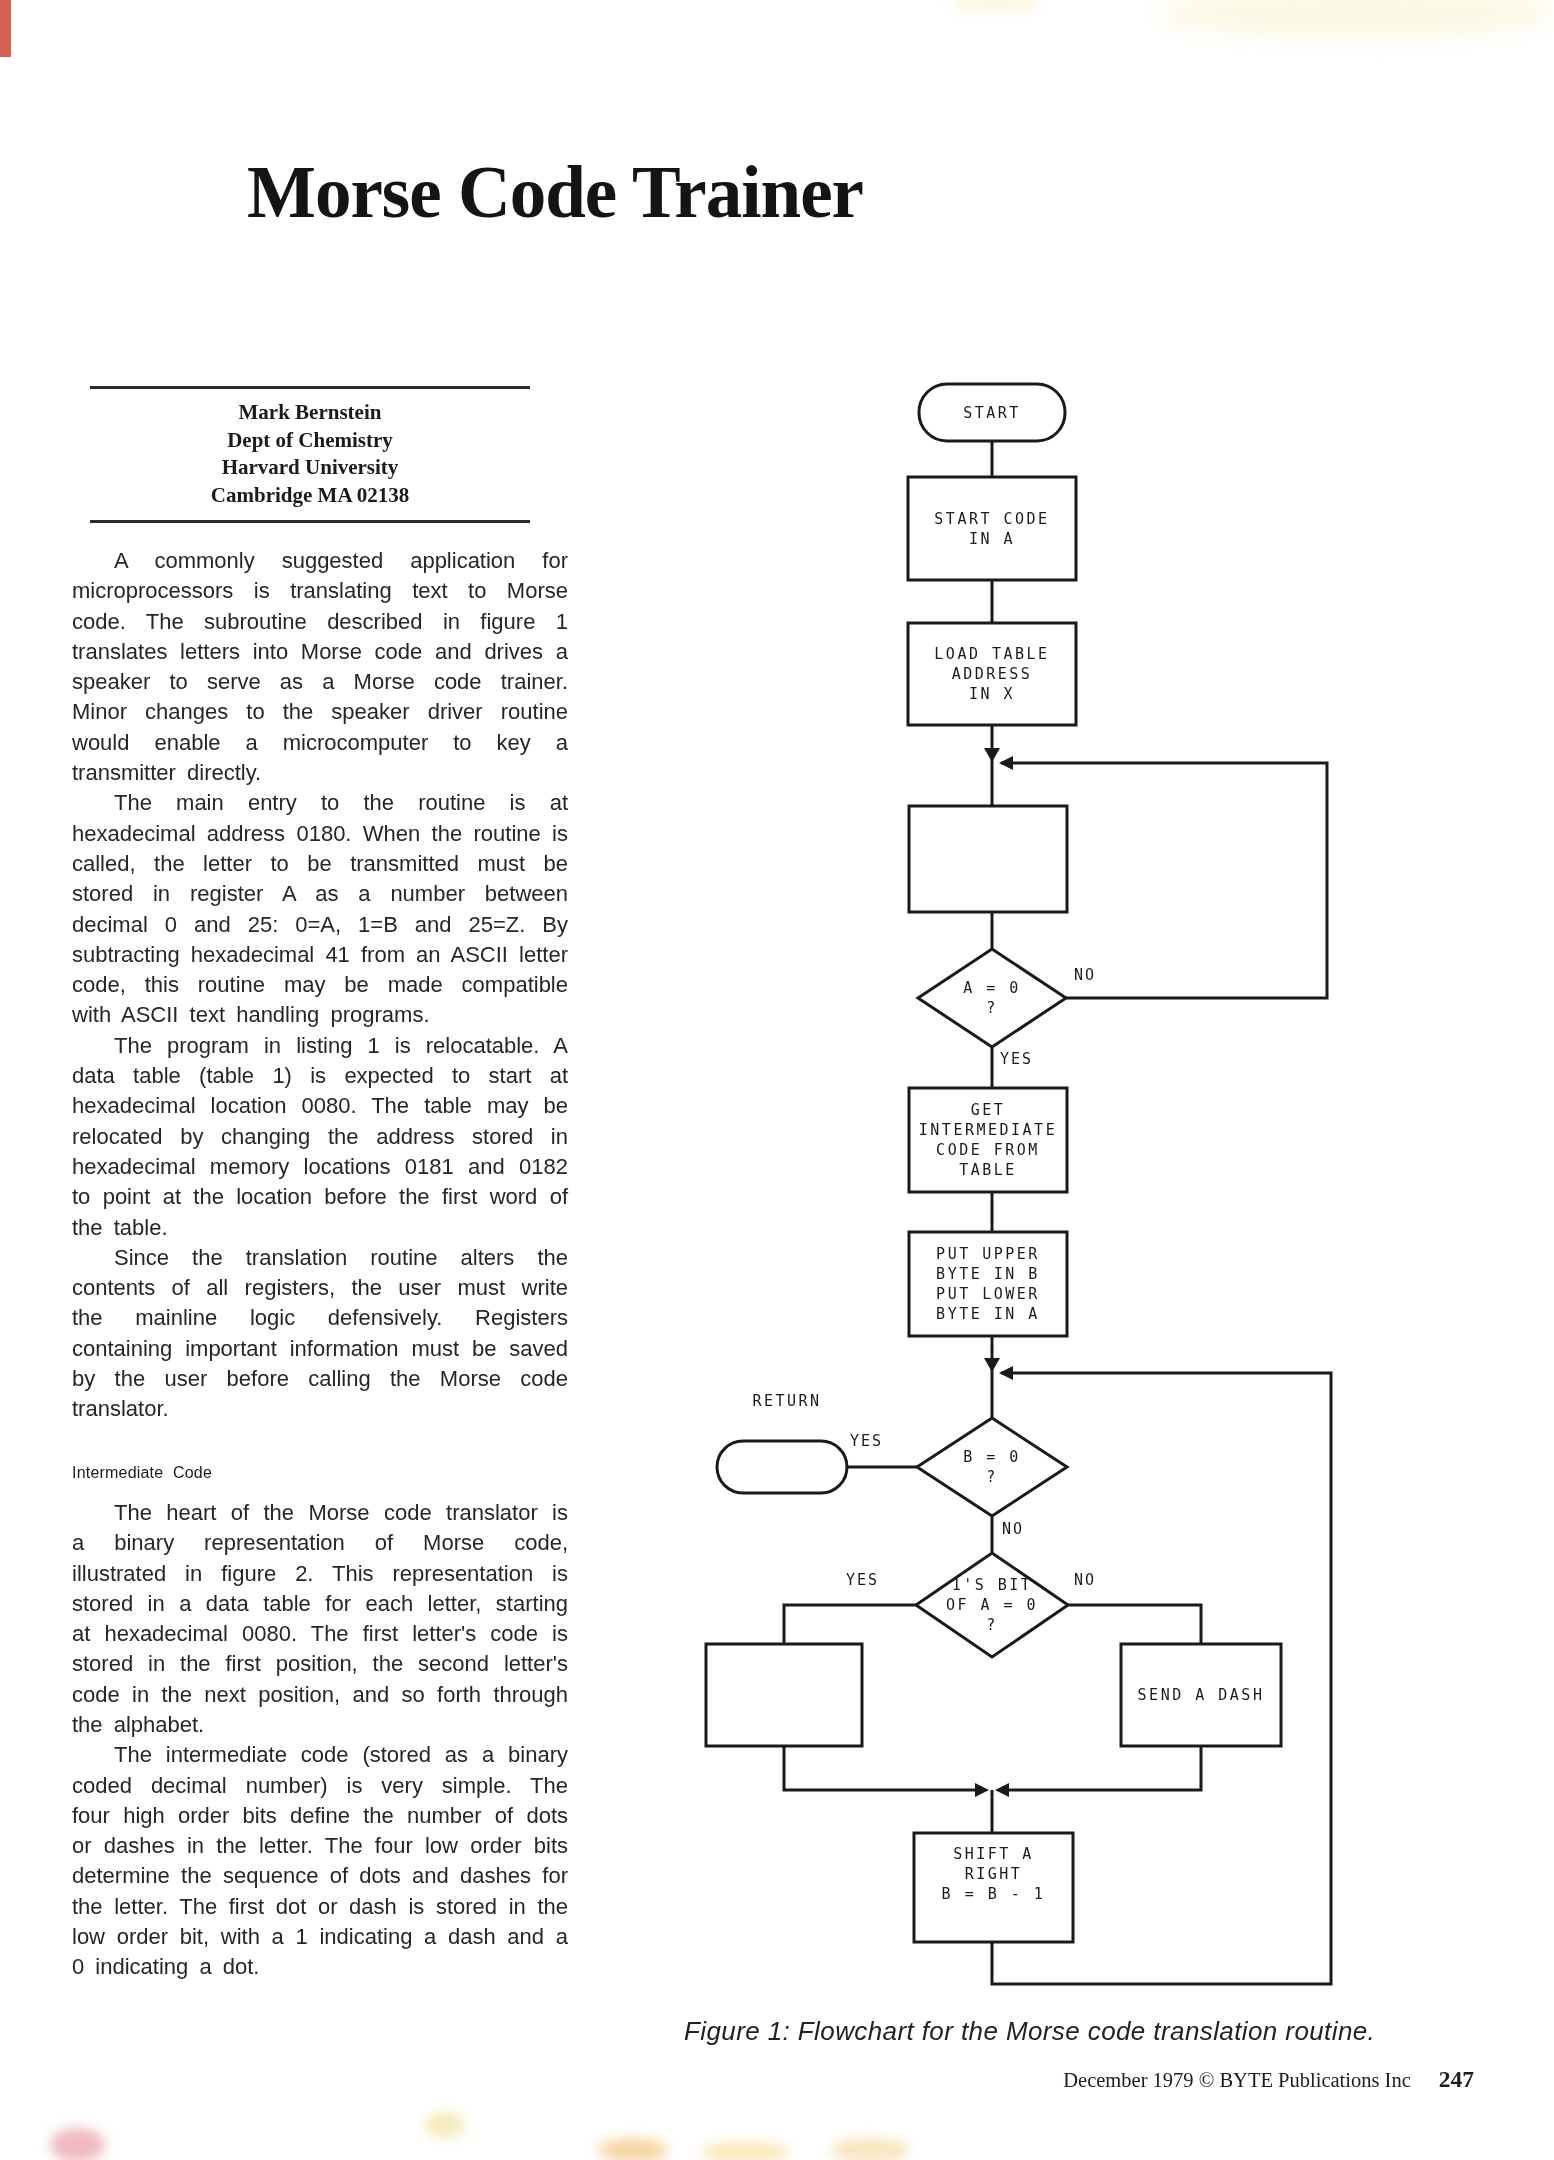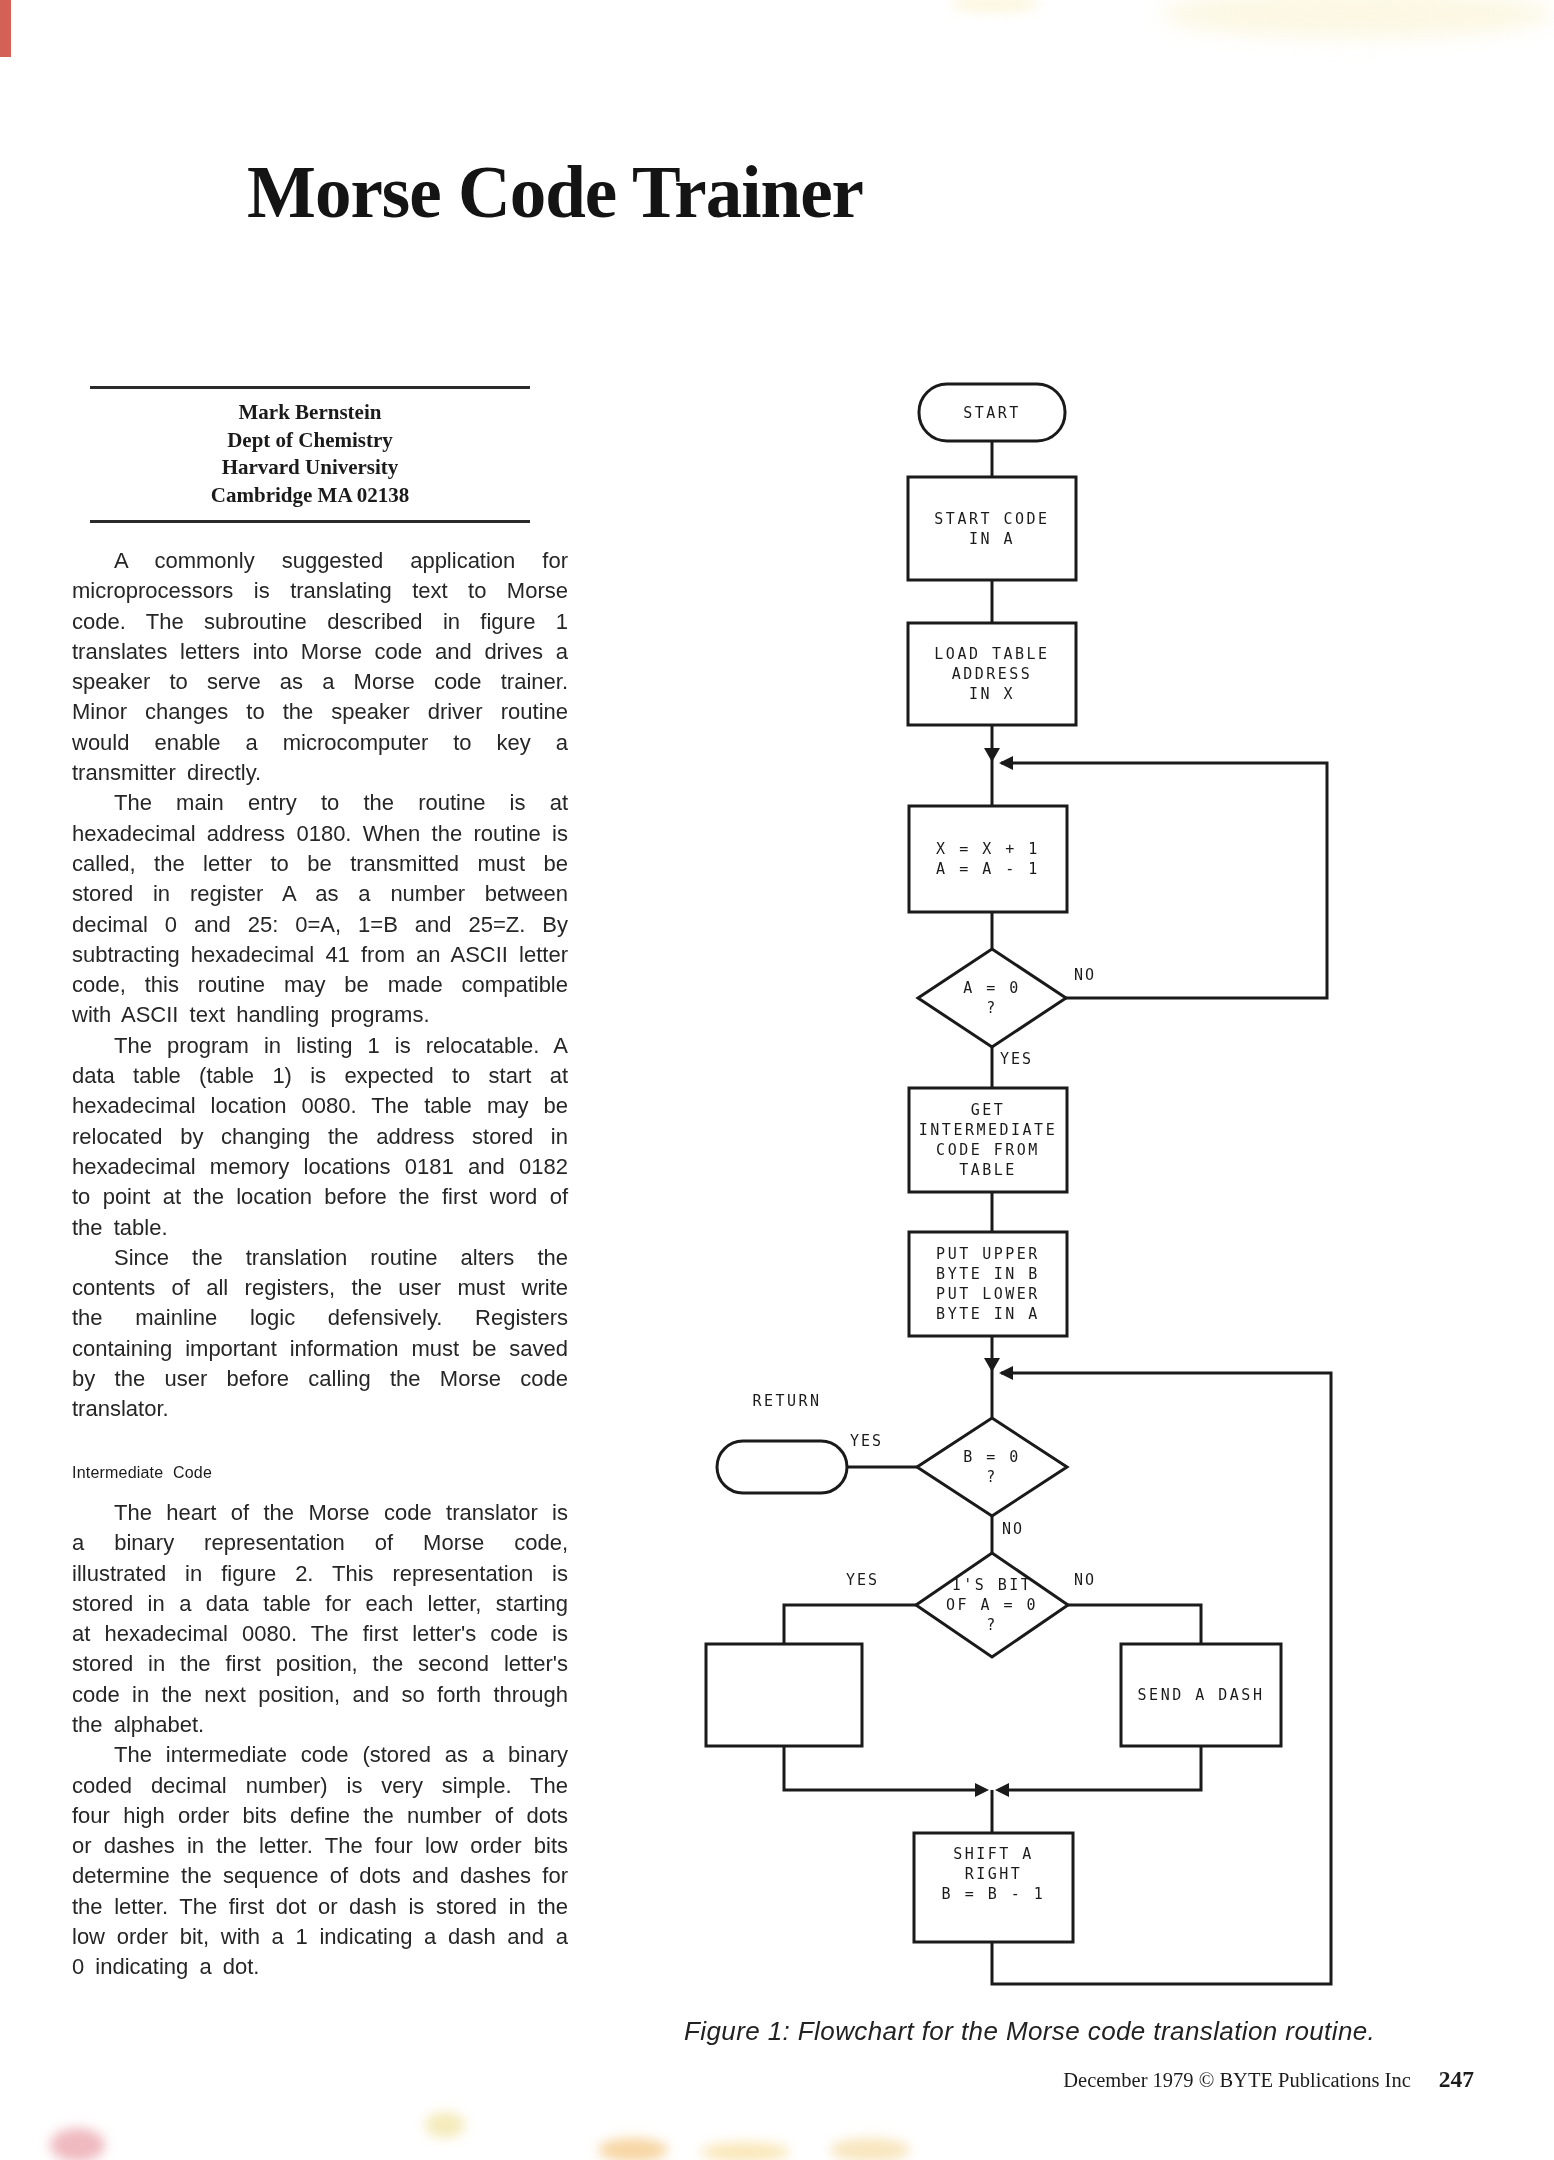--- a/index.html
+++ b/index.html
@@ -128,22 +128,20 @@
     <rect x="481" y="1274" width="160" height="102"></rect>
     <rect x="274" y="1463" width="159" height="109"></rect>
   </svg>
 
   <div class="fc-label" style="left:919px;top:384px;width:146px;height:57px">START</div>
   <div class="fc-label" style="left:908px;top:477px;width:168px;height:103px">START CODE
 IN A</div>
   <div class="fc-label" style="left:908px;top:623px;width:168px;height:102px">LOAD TABLE
 ADDRESS
 IN X</div>
-  <div class="fc-label" style="left:909px;top:806px;width:158px;height:106px">X = X + 1
-A = A - 1</div>
   <div class="fc-label" style="left:918px;top:948px;width:148px;height:100px">A = 0
 ?</div>
   <div class="fc-label" style="left:908px;top:1088px;width:160px;height:104px">GET
 INTERMEDIATE
 CODE FROM
 TABLE</div>
   <div class="fc-label" style="left:908px;top:1232px;width:160px;height:104px">PUT UPPER
 BYTE IN B
 PUT LOWER
 BYTE IN A</div>

